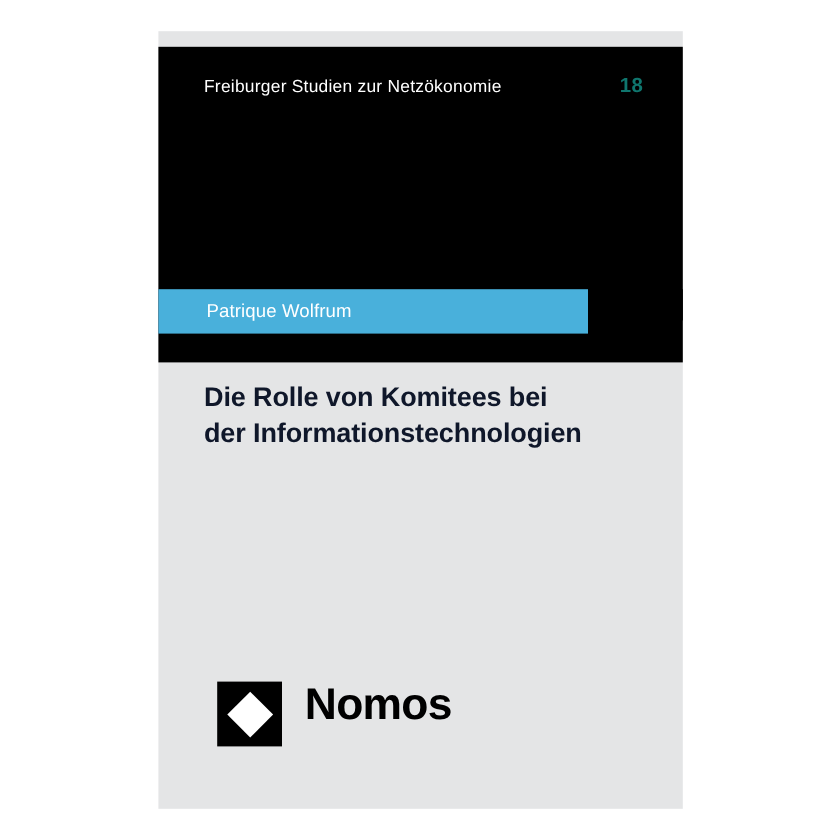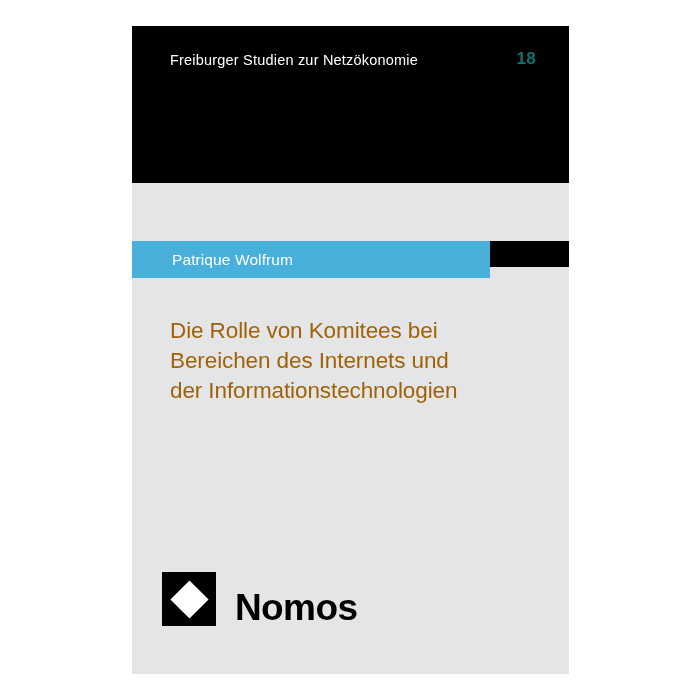--- a/index.html
+++ b/index.html
@@ -27,23 +27,23 @@
     width: 437px;
     height: 648px;
     background: #e4e5e6;
     box-shadow: 0 0 0 0 rgba(0,0,0,0);
   }
 
   
   .cover-top-band {
     position: absolute;
     left: 0;
-    top: 0;
+    top: 13px;
     width: 437px;
-    height: 157px;
+    height: 263px;
     background: #000000;
   }
 
   .series-title {
     position: absolute;
     left: 38px;
     top: 26px;
     color: #ffffff;
     font-size: 14.5px;
     font-weight: 400;
@@ -91,39 +91,39 @@
     height: 26px;
     background: #000000;
   }
 
   
   .book-title {
     position: absolute;
     left: 38px;
     top: 290px;
     width: 370px;
-    color: #a16207;
+    color: #0f172a;
     font-size: 22.5px;
-    font-weight: 400;
+    font-weight: 700;
     line-height: 30px;
     letter-spacing: -0.1px;
   }
   .book-title .title-line {
     display: block;
     white-space: nowrap;
   }
 
   
   .publisher {
     position: absolute;
-    left: 30px;
+    left: 49px;
     bottom: 48px;
     height: 58px;
     display: flex;
-    align-items: flex-end;
+    align-items: flex-start;
   }
 
   .publisher-mark {
     position: relative;
     width: 54px;
     height: 54px;
     background: #000000;
     flex: 0 0 auto;
   }
   .publisher-mark .diamond {
@@ -159,21 +159,20 @@
     </div>
 
     <div class="cover-top-band-right"></div>
 
     <div class="author-band">
       <span class="author-name">Patrique Wolfrum</span>
     </div>
 
     <div class="book-title">
       <span class="title-line">Die Rolle von Komitees bei</span>
-      <span class="title-line">Bereichen des Internets und</span>
       <span class="title-line">der Informationstechnologien</span>
     </div>
 
     <div class="publisher">
       <div class="publisher-mark">
         <div class="diamond"></div>
       </div>
       <div class="publisher-name">Nomos</div>
     </div>
 

